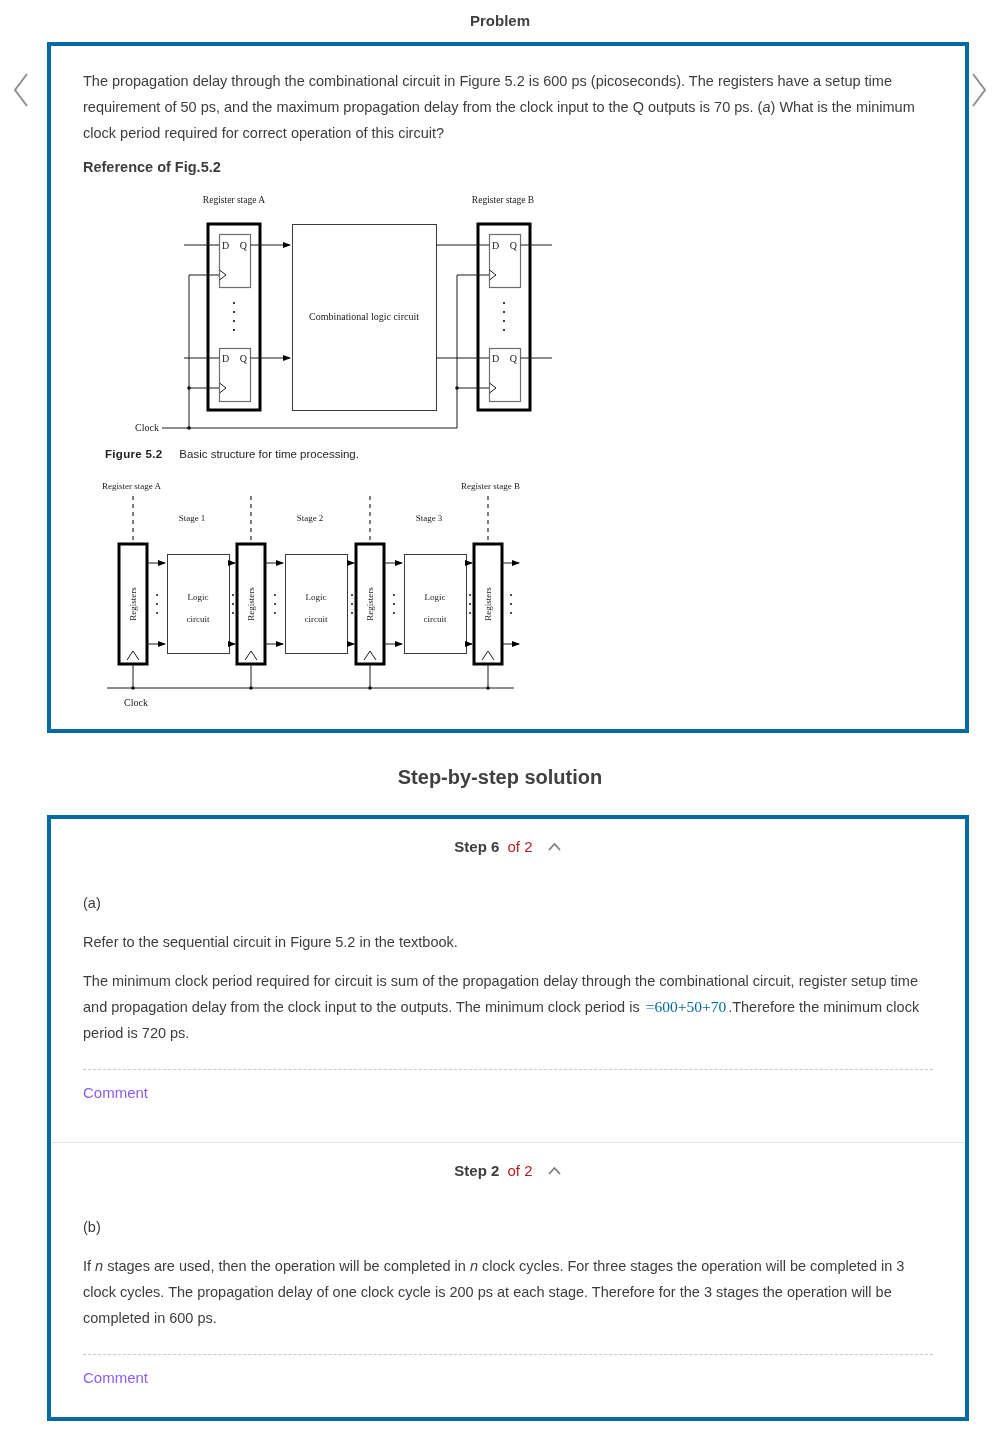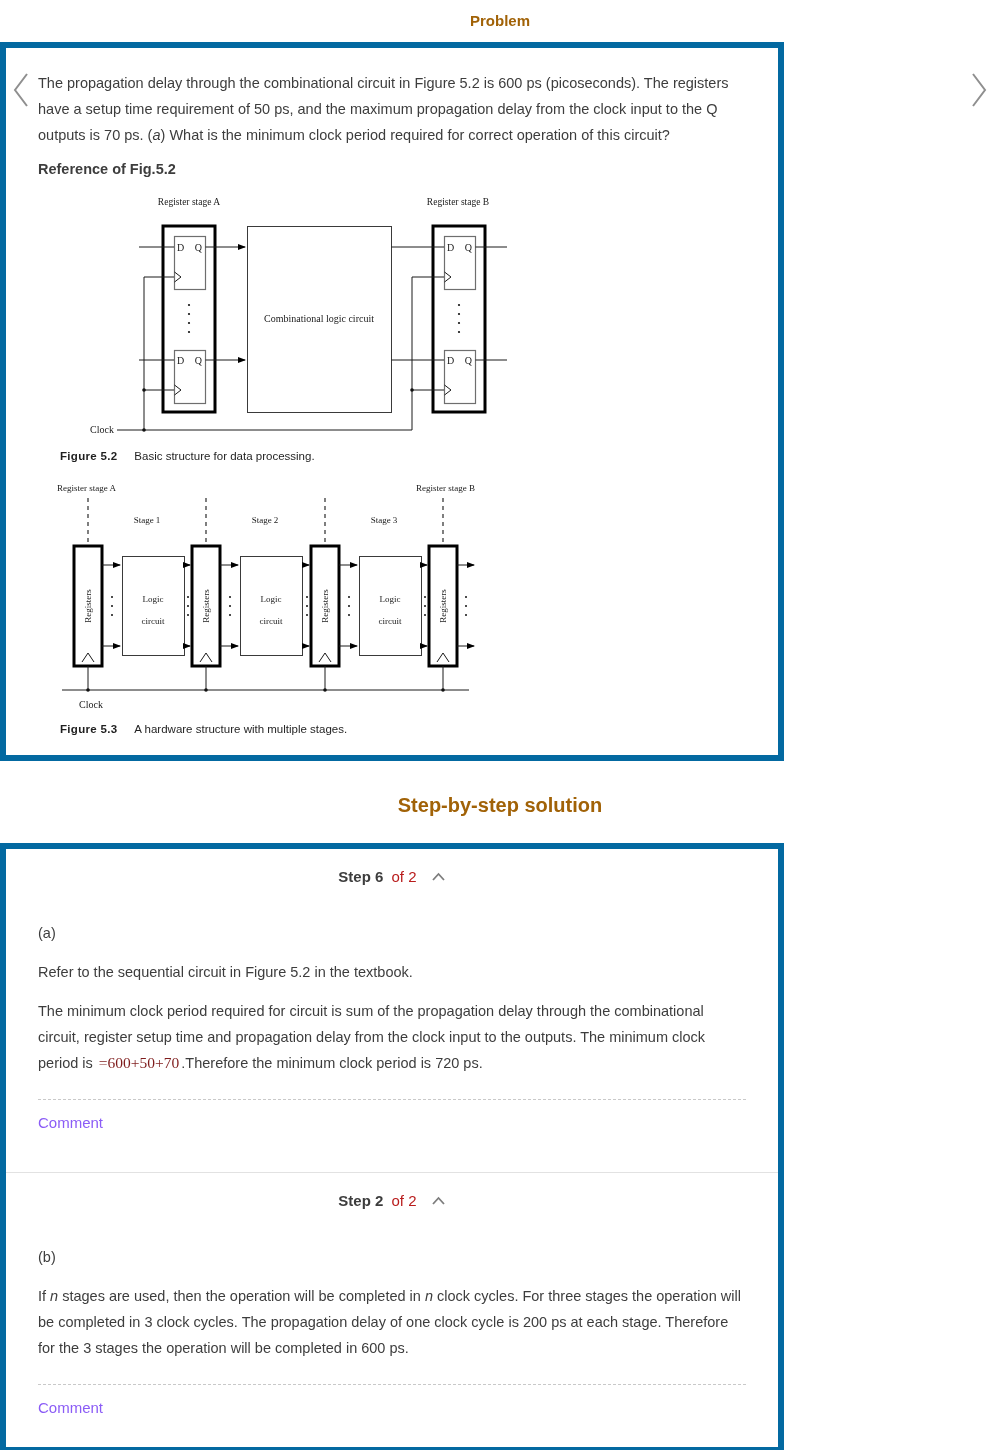--- a/index.html
+++ b/index.html
@@ -2,33 +2,33 @@
 <html><head>
 <meta charset="utf-8">
 <style>
   * { box-sizing: border-box; margin: 0; padding: 0; }
   html,body { background:#fff; }
   body {
     width:1000px; height:1450px; overflow:hidden; position:relative;
     font-family:"Liberation Sans", sans-serif; color:#3d3d3d;
   }
   .page-heading {
-    text-align:center; font-weight:bold; color:#a16207;
+    text-align:center; font-weight:bold; color:#404040;
     font-size:15px; line-height:16px; padding-top:13px;
   }
   .solution-heading { padding-top:0; margin-top:36px; font-size:20px; }
   .nav-btn {
     position:absolute; top:66px; width:34px; height:48px;
     display:flex; align-items:center; justify-content:center; cursor:pointer;
   }
   .nav-left { left:4px; }
   .nav-right { right:4px; }
   .card {
-    width:784px; background:#fff;
-    border:6px solid #0369a1;
+    margin-left:47px; width:922px; background:#fff;
+    border:4px solid #0369a1;
   }
   .problem-card { margin-top:13px; padding:22px 32px 20px; }
   .problem-card p { font-size:14.5px; line-height:26px; margin:0 0 8px; }
   .problem-card p.ref { margin-bottom:10px;font-weight:bold; }
   .fig { display:block; }
   #fig52 { margin:4px 0 0 21px; }
   #fig53 { margin:16px 0 0 -1px; }
   .caption { margin:12px 0 0 22px; font-size:11.5px; color:#1f1f1f; }
   .cap-label { font-weight:bold; letter-spacing:.3px; }
   .cap-text { margin-left:17px; }
@@ -47,21 +47,21 @@
   .step { padding:16px 32px 40px; }
   .step2 { border-top:1px solid #e2e2e2; padding-bottom:30px; }
   .step-header { text-align:center; font-size:15px; line-height:21px; }
   .step-title { font-weight:bold; color:#3d3d3d; }
   .step-of { color:#b91c1c; margin-left:4px; }
   .collapse-btn { display:inline-block; margin-left:10px; cursor:pointer; vertical-align:1px; }
   .step p { font-size:14.5px; line-height:26px; }
   .part { margin-top:33px; }
   .step .body { margin-top:13px; }
   .formula {
-    font-family:"Liberation Serif", serif; font-size:15.5px; color:#7f1d1d;
+    font-family:"Liberation Serif", serif; font-size:15.5px; color:#0369a1;
     margin-left:6px; margin-right:2px;
   }
   .dashed { border-top:1px dashed #c9c9c9; margin-top:23px; }
   .comment {
     display:inline-block; margin-top:14px; color:#8b5cf6;
     font-size:15px; text-decoration:none; cursor:pointer;
   }
 </style>
 </head>
 <body>
@@ -150,21 +150,21 @@
       <circle class="dot" cx="85" cy="198" r="1.8"></circle>
       <polyline class="wire" points="385,85 353,85 353,238"></polyline>
       <line class="wire" x1="353" y1="198" x2="385" y2="198"></line>
       <circle class="dot" cx="353" cy="198" r="1.8"></circle>
       <line class="wire" x1="58" y1="238" x2="353" y2="238"></line>
       <circle class="dot" cx="85" cy="238" r="1.8"></circle>
       <text class="st" x="55" y="241" text-anchor="end">Clock</text>
     </g>
   </svg>
   <div class="caption">
-    <span class="cap-label">Figure 5.2</span><span class="cap-text">Basic structure for data processing.</span>
+    <span class="cap-label">Figure 5.2</span><span class="cap-text">Basic structure for time processing.</span>
   </div>
 
   <svg id="fig53" class="fig" viewBox="0 0 452 233" width="452" height="233">
     <defs>
       <marker id="arw53" markerWidth="8" markerHeight="6" refX="7" refY="3" orient="auto">
         <path d="M0,0 L8,3 L0,6 Z" fill="#000"></path>
       </marker>
     </defs>
     <text class="st9" x="20" y="13">Register stage A</text>
     <text class="st9" x="379" y="13">Register stage B</text>
@@ -277,23 +277,20 @@
       <line class="wire" x1="288" y1="188" x2="288" y2="212"></line>
       <line class="wire" x1="406" y1="188" x2="406" y2="212"></line>
       <line class="wire" x1="25" y1="212" x2="432" y2="212"></line>
       <circle class="dot" cx="51" cy="212" r="1.8"></circle>
         <circle class="dot" cx="169" cy="212" r="1.8"></circle>
       <circle class="dot" cx="288" cy="212" r="1.8"></circle>
         <circle class="dot" cx="406" cy="212" r="1.8"></circle>
       <text class="st" x="42" y="230">Clock</text>
     </g>
   </svg>
-  <div class="caption">
-    <span class="cap-label">Figure 5.3</span><span class="cap-text">A hardware structure with multiple stages.</span>
-  </div>
 </section>
 
 <div class="page-heading solution-heading">Step-by-step solution</div>
 
 <section class="card solution-card">
 
   <div class="step">
     <div class="step-header">
       <span class="step-title">Step 6</span>
       <span class="step-of">of 2</span>

